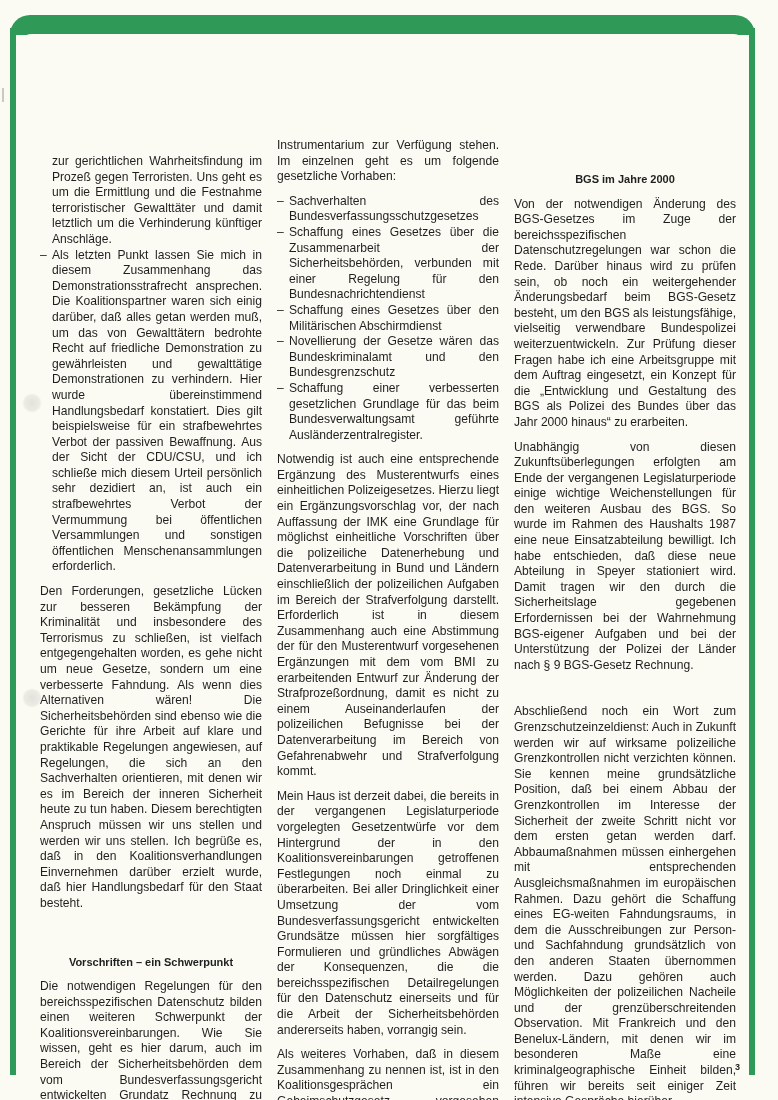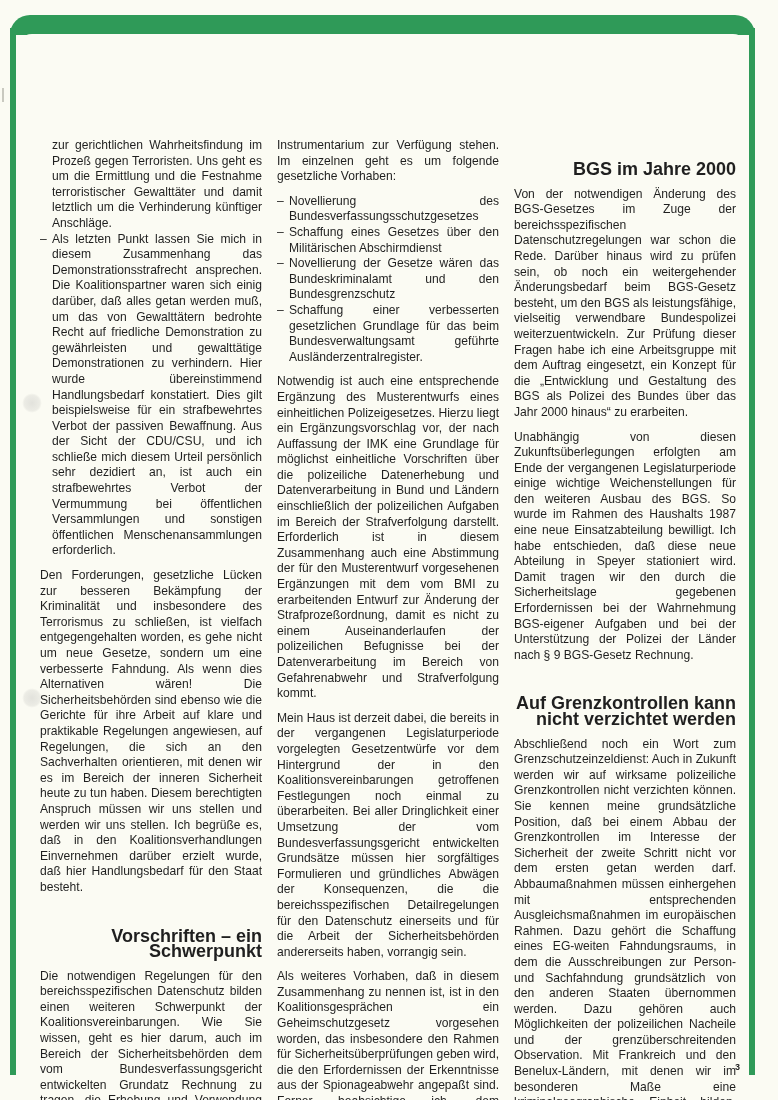--- a/index.html
+++ b/index.html
@@ -28,21 +28,21 @@
   .edge-mark { position:absolute; left: 2px; top: 88px; width: 2px; height: 14px; background:#c9c9c0; }
   .col {
     position: absolute; top: 138px; width: 222px;
     font-size: 12.1px; line-height: 15.6px; text-align: justify; hyphens: none;
   }
   .col1 { left: 40px; }
   .col2 { left: 277px; }
   .col3 { left: 514px; }
   .col p { margin: 0 0 9px 0; }
   .col h2 {
-    font-size: 18px; font-weight: bold; margin: 2px 0 9px 0; line-height: 15.6px; text-align: right;
+    font-size: 11px; font-weight: bold; margin: 12px 0 9px 0; line-height: 15.6px; text-align: center;
   }
   .col ul { list-style: none; margin: 0 0 9px 0; padding: 0; }
   .col ul.first { margin-top: -9px; }
   .col li { position: relative; padding-left: 12px; }
   .col li::before { content: "\2013"; position: absolute; left: 0; }
   .col li.cont { padding-left: 12px; }
   .col li.cont::before { content: ""; }
   .spacer { height: 22px; }
   .page-number {
     position: absolute; left: 735px; top: 1062px; font-size: 9px; font-weight: bold;
@@ -55,46 +55,46 @@
 
 <div class="frame-top" style="background: rgb(47, 154, 88);"></div>
 <div class="frame-left" style="background: rgb(47, 154, 88);"></div>
 <div class="frame-right" style="background: rgb(47, 154, 88);"></div>
 <div class="frame-top-inner"></div>
 <div class="edge-mark"></div>
 <div class="blot" style="left:22px; top:393px;"></div>
 <div class="blot" style="left:22px; top:688px;"></div>
 
 <div class="col col1">
-  <ul class="first" style="margin-top:0">
+  <ul class="first" style="margin-top:16px">
     <li class="cont">zur gerichtlichen Wahrheitsfindung im Prozeß gegen Terroristen. Uns geht es um die Ermittlung und die Festnahme terroristischer Gewalttäter und damit letztlich um die Verhinderung künftiger Anschläge.</li>
     <li>Als letzten Punkt lassen Sie mich in diesem Zusammenhang das Demonstrationsstrafrecht ansprechen. Die Koalitionspartner waren sich einig darüber, daß alles getan werden muß, um das von Gewalttätern bedrohte Recht auf friedliche Demonstration zu gewährleisten und gewalttätige Demonstrationen zu verhindern. Hier wurde übereinstimmend Handlungsbedarf konstatiert. Dies gilt beispielsweise für ein strafbewehrtes Verbot der passiven Bewaffnung. Aus der Sicht der CDU/CSU, und ich schließe mich diesem Urteil persönlich sehr dezidiert an, ist auch ein strafbewehrtes Verbot der Vermummung bei öffentlichen Versammlungen und sonstigen öffentlichen Menschenansammlungen erforderlich.</li>
   </ul>
   <p>Den Forderungen, gesetzliche Lücken zur besseren Bekämpfung der Kriminalität und insbesondere des Terrorismus zu schließen, ist vielfach entgegengehalten worden, es gehe nicht um neue Gesetze, sondern um eine verbesserte Fahndung. Als wenn dies Alternativen wären! Die Sicherheitsbehörden sind ebenso wie die Gerichte für ihre Arbeit auf klare und praktikable Regelungen angewiesen, auf Regelungen, die sich an den Sachverhalten orientieren, mit denen wir es im Bereich der inneren Sicherheit heute zu tun haben. Diesem berechtigten Anspruch müssen wir uns stellen und werden wir uns stellen. Ich begrüße es, daß in den Koalitionsverhandlungen Einvernehmen darüber erzielt wurde, daß hier Handlungsbedarf für den Staat besteht.</p>
   <div class="spacer"></div>
   <h2>Vorschriften – ein Schwerpunkt</h2>
   <p>Die notwendigen Regelungen für den bereichsspezifischen Datenschutz bilden einen weiteren Schwerpunkt der Koalitionsvereinbarungen. Wie Sie wissen, geht es hier darum, auch im Bereich der Sicherheitsbehörden dem vom Bundesverfassungsgericht entwickelten Grundatz Rechnung zu tragen, die Erhebung und Verwendung persönlicher Daten gesetzlich zu normieren. Wir müssen hier zwei Ziele von Verfassungsrang miteinander in Einklang bringen: Einerseits geht es um den Schutz persönlicher Daten. Andererseits muß den Sicherheitsbehörden von Bund und Ländern das zum Schutz von Leben, Freiheit und Eigentum des Bürgers erforderliche</p>
 </div>
 
 <div class="col col2">
   <p>Instrumentarium zur Verfügung stehen. Im einzelnen geht es um folgende gesetzliche Vorhaben:</p>
   <ul>
-    <li>Novellierung des Bundesverfassungsschutzgesetzes</li>
+    <li>Sachverhalten des Bundesverfassungsschutzgesetzes</li>
+    <li>Schaffung eines Gesetzes über die Zusammenarbeit der Sicherheitsbehörden, verbunden mit einer Regelung für den Bundesnachrichtendienst</li>
     <li>Schaffung eines Gesetzes über den Militärischen Abschirmdienst</li>
     <li>Novellierung der Gesetze wären das Bundeskriminalamt und den Bundesgrenzschutz</li>
     <li>Schaffung einer verbesserten gesetzlichen Grundlage für das beim Bundesverwaltungsamt geführte Ausländerzentralregister.</li>
   </ul>
   <p>Notwendig ist auch eine entsprechende Ergänzung des Musterentwurfs eines einheitlichen Polizeigesetzes. Hierzu liegt ein Ergänzungsvorschlag vor, der nach Auffassung der IMK eine Grundlage für möglichst einheitliche Vorschriften über die polizeiliche Datenerhebung und Datenverarbeitung in Bund und Ländern einschließlich der polizeilichen Aufgaben im Bereich der Strafverfolgung darstellt. Erforderlich ist in diesem Zusammenhang auch eine Abstimmung der für den Musterentwurf vorgesehenen Ergänzungen mit dem vom BMI zu erarbeitenden Entwurf zur Änderung der Strafprozeßordnung, damit es nicht zu einem Auseinanderlaufen der polizeilichen Befugnisse bei der Datenverarbeitung im Bereich von Gefahrenabwehr und Strafverfolgung kommt.</p>
   <p>Mein Haus ist derzeit dabei, die bereits in der vergangenen Legislaturperiode vorgelegten Gesetzentwürfe vor dem Hintergrund der in den Koalitionsvereinbarungen getroffenen Festlegungen noch einmal zu überarbeiten. Bei aller Dringlichkeit einer Umsetzung der vom Bundesverfassungsgericht entwickelten Grundsätze müssen hier sorgfältiges Formulieren und gründliches Abwägen der Konsequenzen, die die bereichsspezifischen Detailregelungen für den Datenschutz einerseits und für die Arbeit der Sicherheitsbehörden andererseits haben, vorrangig sein.</p>
   <p>Als weiteres Vorhaben, daß in diesem Zusammenhang zu nennen ist, ist in den Koalitionsgesprächen ein Geheimschutzgesetz vorgesehen worden, das insbesondere den Rahmen für Sicherheitsüberprüfungen geben wird, die den Erfordernissen der Erkenntnisse aus der Spionageabwehr angepaßt sind. Ferner beabsichtige ich, dem Bundeskabinett noch in diesem Som-</p>
 </div>
 
 <div class="col col3">
   <div class="spacer"></div>
   <h2>BGS im Jahre 2000</h2>
   <p>Von der notwendigen Änderung des BGS-Gesetzes im Zuge der bereichsspezifischen Datenschutzregelungen war schon die Rede. Darüber hinaus wird zu prüfen sein, ob noch ein weitergehender Änderungsbedarf beim BGS-Gesetz besteht, um den BGS als leistungsfähige, vielseitig verwendbare Bundespolizei weiterzuentwickeln. Zur Prüfung dieser Fragen habe ich eine Arbeitsgruppe mit dem Auftrag eingesetzt, ein Konzept für die „Entwicklung und Gestaltung des BGS als Polizei des Bundes über das Jahr 2000 hinaus“ zu erarbeiten.</p>
   <p>Unabhängig von diesen Zukunftsüberlegungen erfolgten am Ende der vergangenen Legislaturperiode einige wichtige Weichenstellungen für den weiteren Ausbau des BGS. So wurde im Rahmen des Haushalts 1987 eine neue Einsatzabteilung bewilligt. Ich habe entschieden, daß diese neue Abteilung in Speyer stationiert wird. Damit tragen wir den durch die Sicherheitslage gegebenen Erfordernissen bei der Wahrnehmung BGS-eigener Aufgaben und bei der Unterstützung der Polizei der Länder nach § 9 BGS-Gesetz Rechnung.</p>
   <div class="spacer"></div>
-  <h2>Auf Grenzkontrollen kann nicht verzichtet werden</h2>
   <p>Abschließend noch ein Wort zum Grenzschutzeinzeldienst: Auch in Zukunft werden wir auf wirksame polizeiliche Grenzkontrollen nicht verzichten können. Sie kennen meine grundsätzliche Position, daß bei einem Abbau der Grenzkontrollen im Interesse der Sicherheit der zweite Schritt nicht vor dem ersten getan werden darf. Abbaumaßnahmen müssen einhergehen mit entsprechenden Ausgleichsmaßnahmen im europäischen Rahmen. Dazu gehört die Schaffung eines EG-weiten Fahndungsraums, in dem die Ausschreibungen zur Person- und Sachfahndung grundsätzlich von den anderen Staaten übernommen werden. Dazu gehören auch Möglichkeiten der polizeilichen Nacheile und der grenzüberschreitenden Observation. Mit Frankreich und den Benelux-Ländern, mit denen wir im besonderen Maße eine kriminalgeographische Einheit bilden, führen wir bereits seit einiger Zeit intensive Gespräche hierüber.</p>
 </div>
 
 <div class="page-number">3</div>
 
 </body></html>

